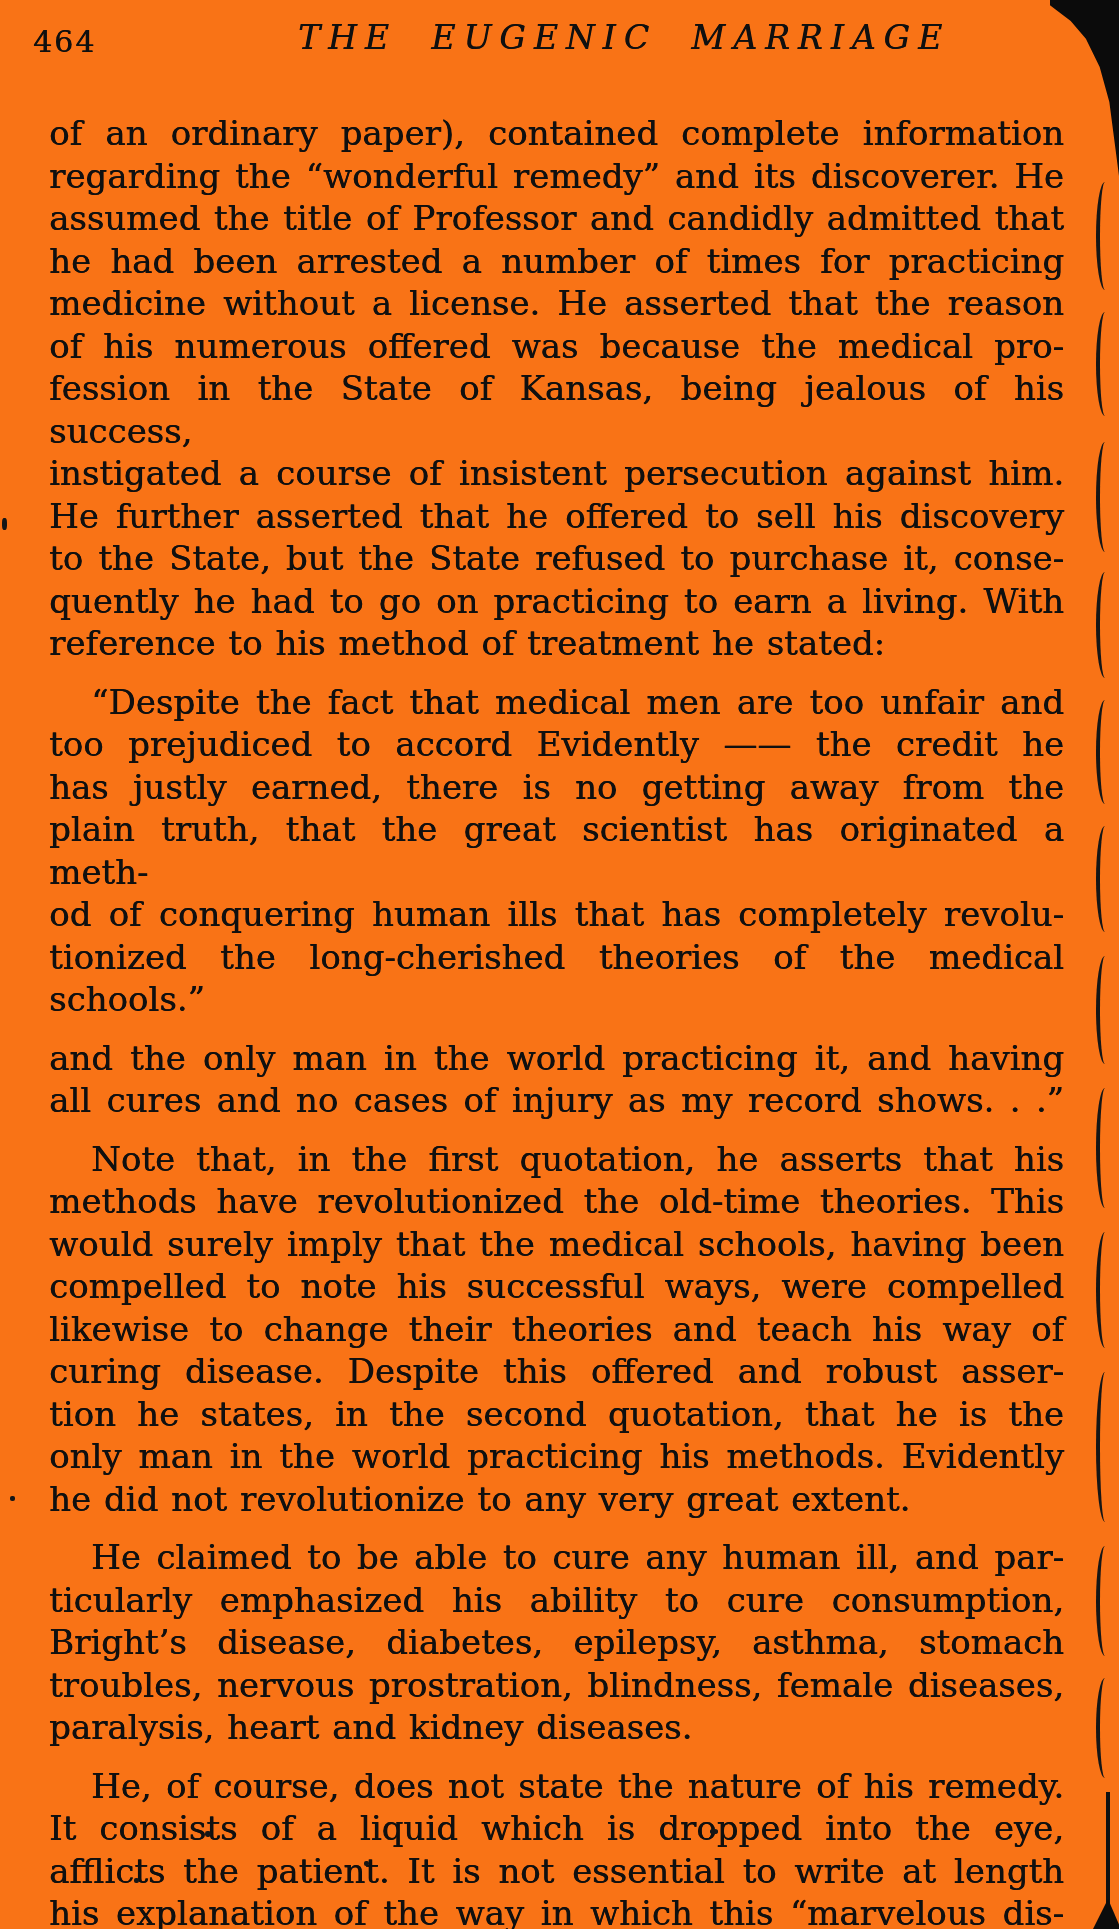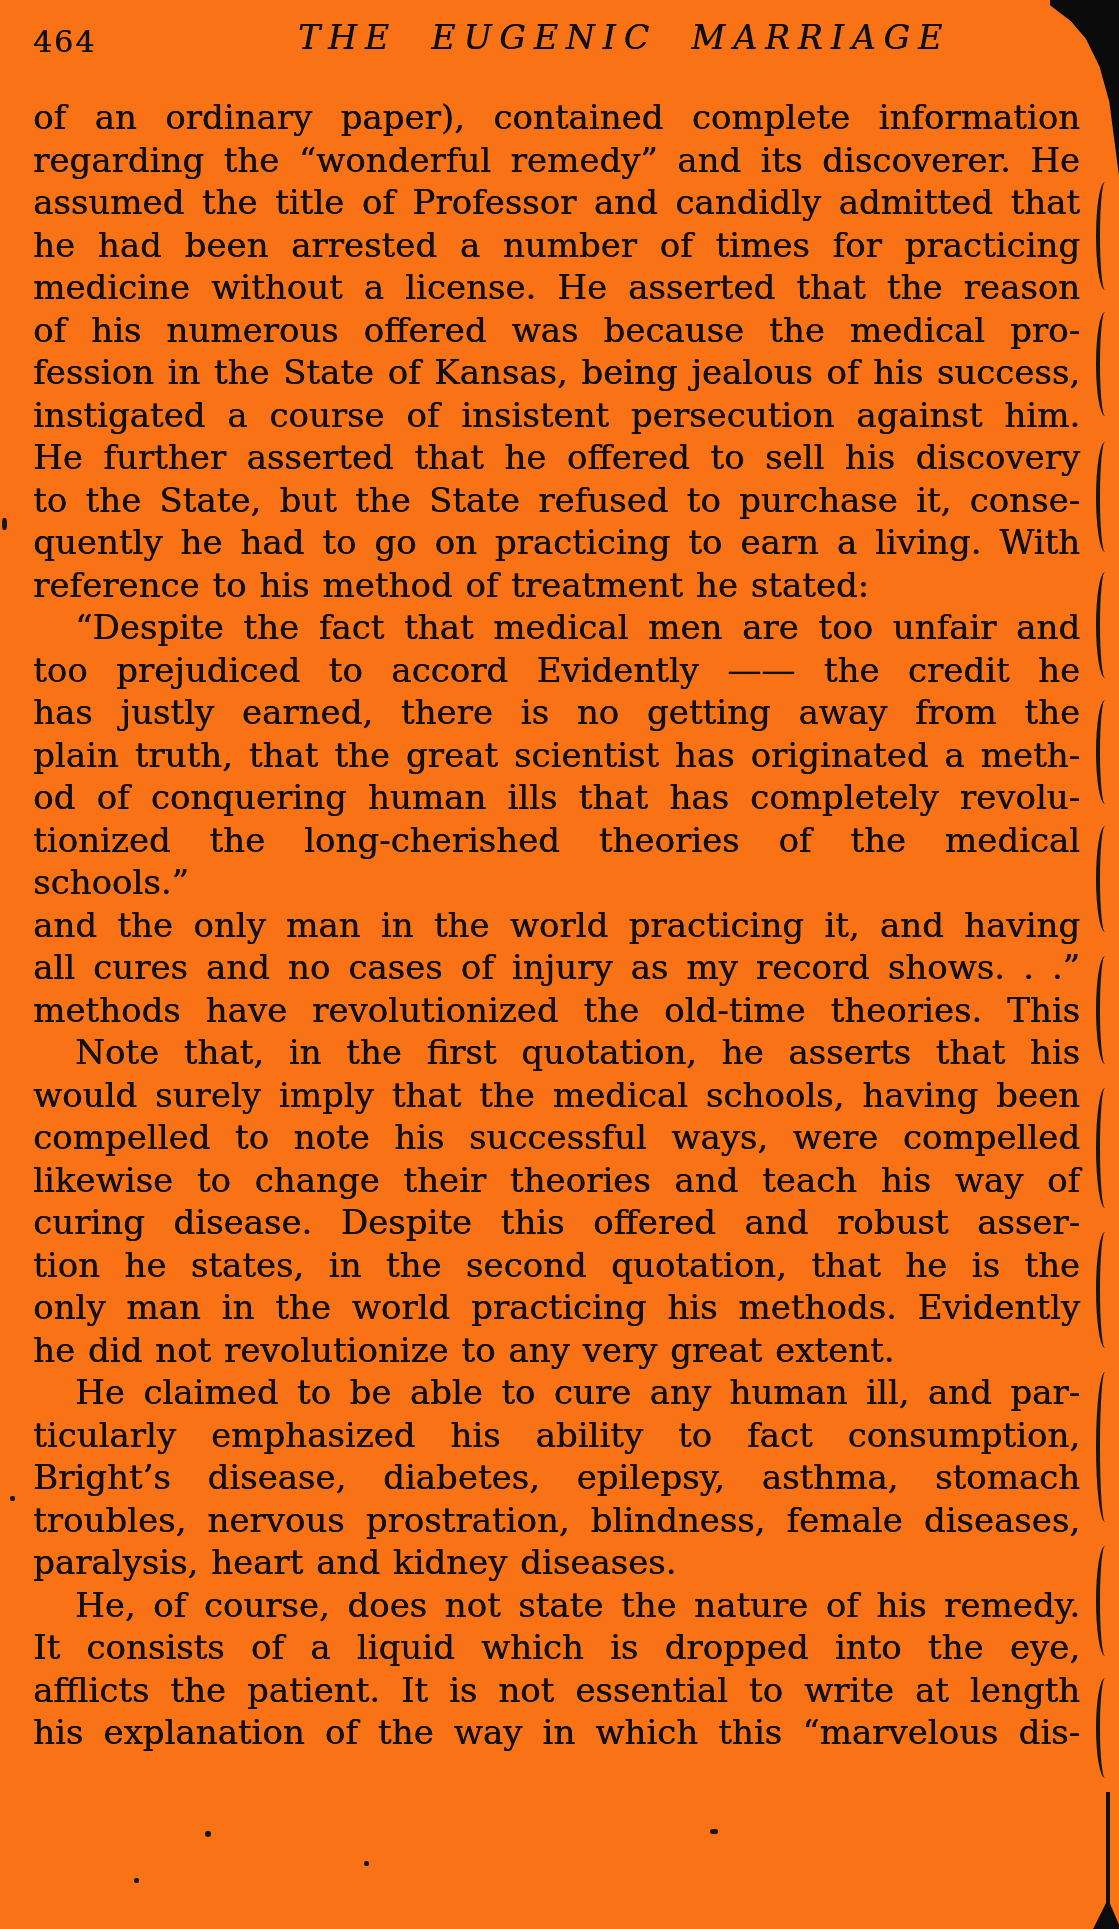--- a/index.html
+++ b/index.html
@@ -26,21 +26,21 @@
     white-space:nowrap;
     text-shadow:0.5px 0 0 currentColor;
   }
   
   .body-text{
     position:absolute;left:33px;top:96px;width:1047px;
     font-size:34px;line-height:42.5px;
     text-shadow:0.45px 0 0 currentColor;
     word-spacing:2px;
   }
-  .paragraph{margin:0;padding:0;}
+  .paragraph{margin:16px;padding:0;}
   .ln{
     text-align:justify;
     text-align-last:justify;
     min-height:42.5px;
   }
   .ln--short{text-align-last:left;}
   .ln--indent{text-indent:42px;}
   
   .corner-blotch{
     position:absolute;top:0;right:0;width:69px;height:176px;
@@ -99,34 +99,34 @@
       <div class="ln">tionized the long-cherished theories of the medical</div>
       <div class="ln ln--short">schools.”</div>
     </div>
 
     <div class="paragraph">
       <div class="ln">and the only man in the world practicing it, and having</div>
       <div class="ln">all cures and no cases of injury as my record shows. . .”</div>
     </div>
 
     <div class="paragraph">
+      <div class="ln ln--indent">Note that, in the first quotation, he asserts that his</div>
       <div class="ln">methods have revolutionized the old-time theories. This</div>
-      <div class="ln ln--indent">Note that, in the first quotation, he asserts that his</div>
       <div class="ln">would surely imply that the medical schools, having been</div>
       <div class="ln">compelled to note his successful ways, were compelled</div>
       <div class="ln">likewise to change their theories and teach his way of</div>
       <div class="ln">curing disease. Despite this offered and robust asser-</div>
       <div class="ln">tion he states, in the second quotation, that he is the</div>
       <div class="ln">only man in the world practicing his methods. Evidently</div>
       <div class="ln ln--short">he did not revolutionize to any very great extent.</div>
     </div>
 
     <div class="paragraph">
       <div class="ln ln--indent">He claimed to be able to cure any human ill, and par-</div>
-      <div class="ln">ticularly emphasized his ability to fact consumption,</div>
+      <div class="ln">ticularly emphasized his ability to cure consumption,</div>
       <div class="ln">Bright’s disease, diabetes, epilepsy, asthma, stomach</div>
       <div class="ln">troubles, nervous prostration, blindness, female diseases,</div>
       <div class="ln ln--short">paralysis, heart and kidney diseases.</div>
     </div>
 
     <div class="paragraph">
       <div class="ln ln--indent">He, of course, does not state the nature of his remedy.</div>
       <div class="ln">It consists of a liquid which is dropped into the eye,</div>
       <div class="ln">afflicts the patient. It is not essential to write at length</div>
       <div class="ln">his explanation of the way in which this “marvelous dis-</div>

